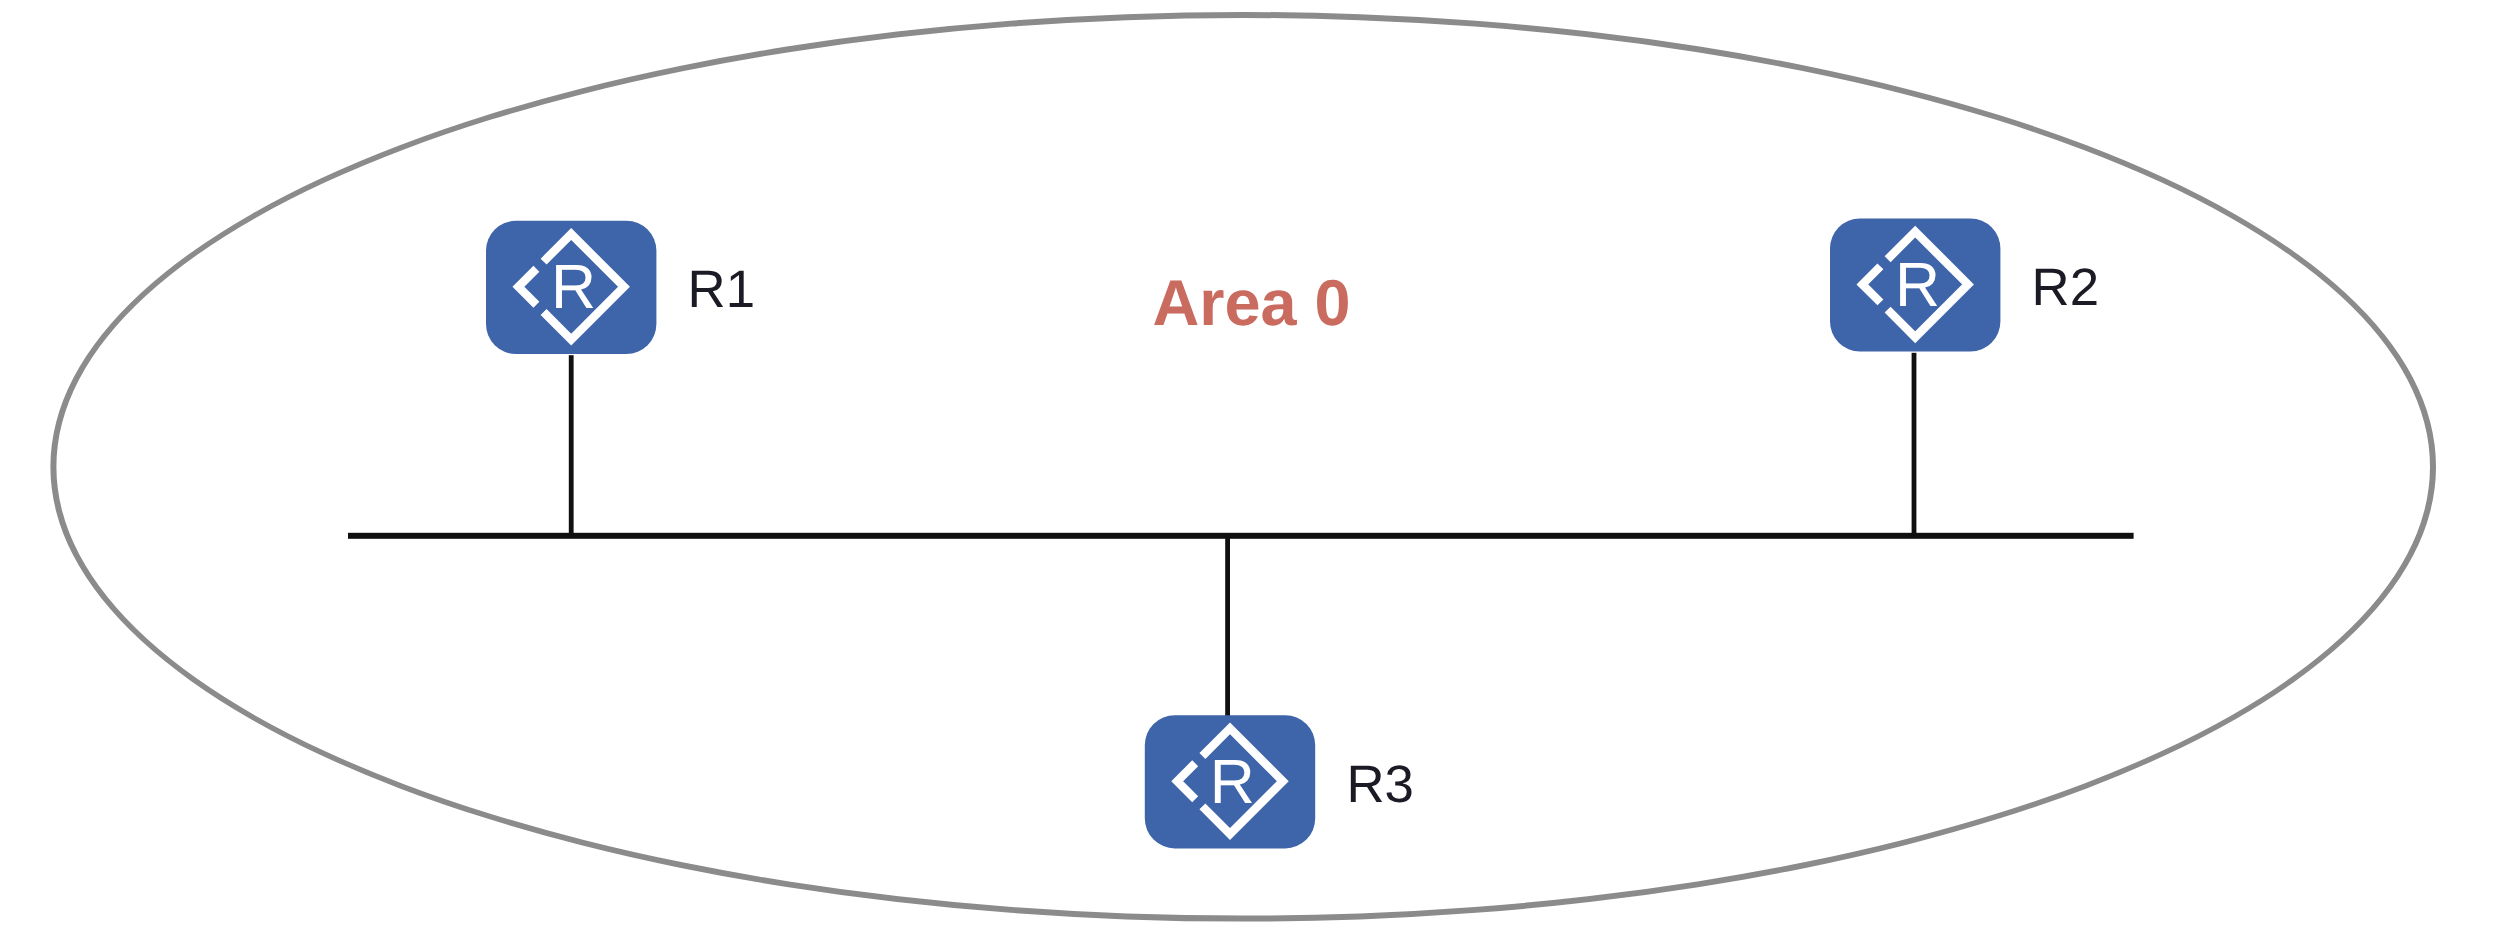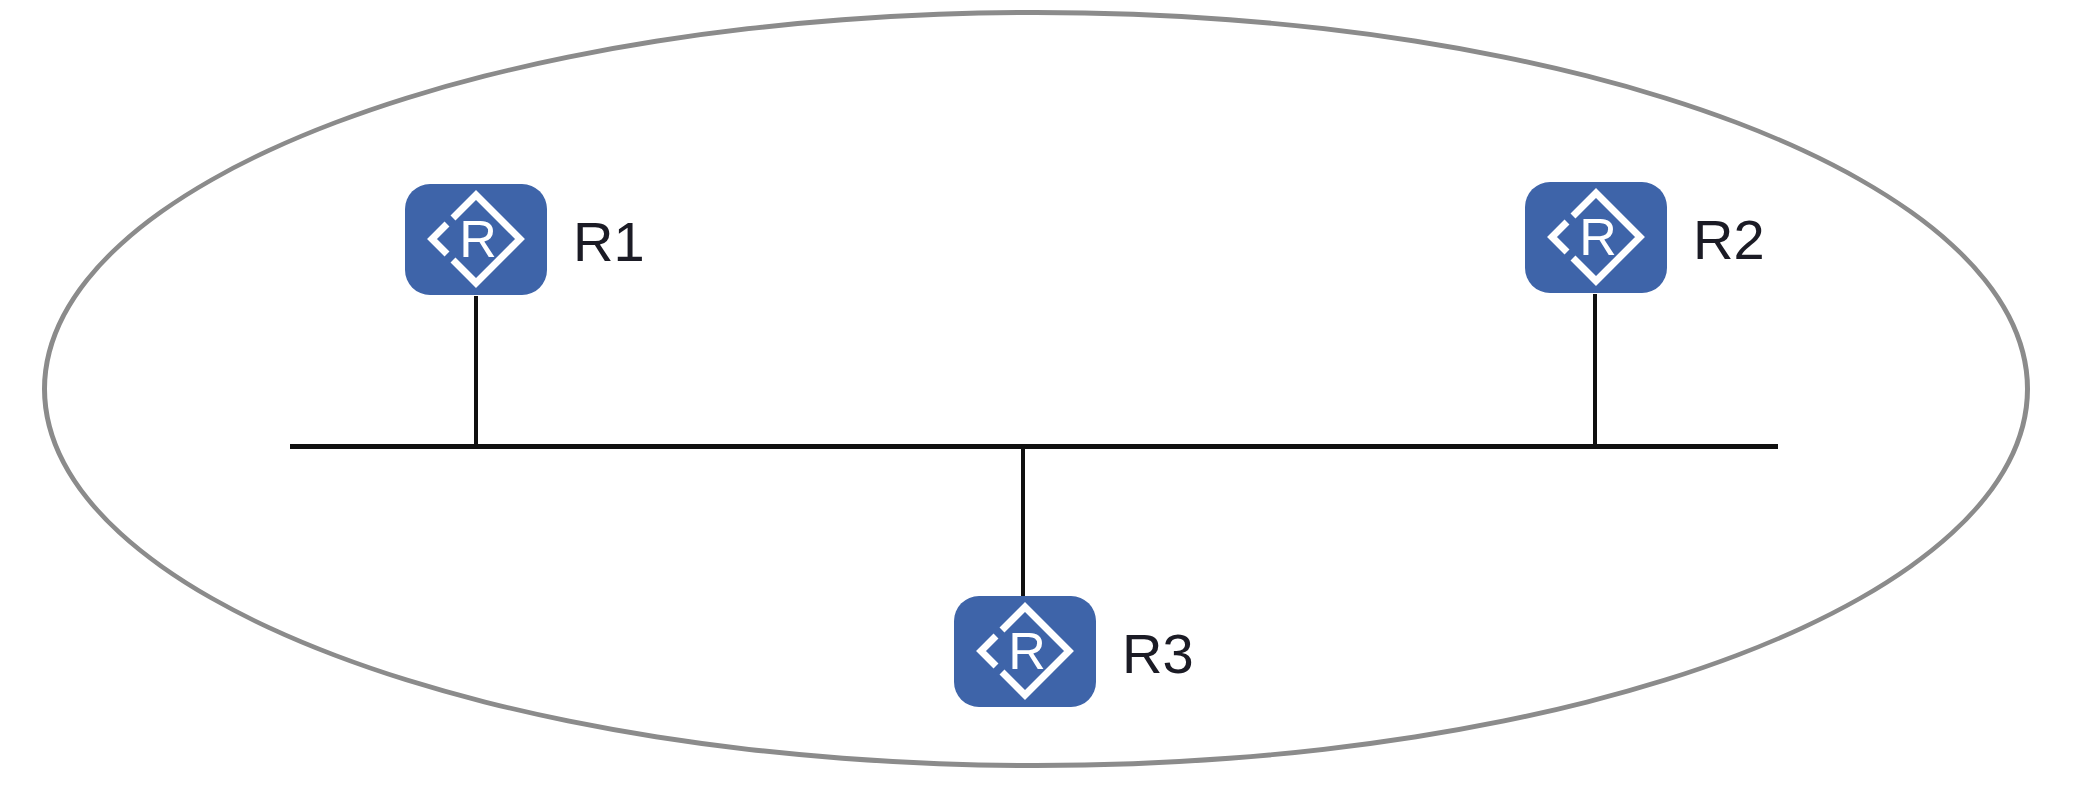--- a/index.html
+++ b/index.html
@@ -60,39 +60,40 @@
     position: absolute;
     display: flex;
     align-items: center;
     gap: 24px;
   }
   .node-r1 { left: 403px; top: 182px; }
   .node-r2 { left: 1523px; top: 180px; }
   .node-r3 { left: 952px; top: 594px; }
   .router-icon { display: block; flex: 0 0 auto; }
   .router-label {
-    font-size: 56px;
+    font-size: 44px;
     color: var(--node-label);
     white-space: nowrap;
     line-height: 1;
     transform: translateY(2px);
   }
   .glyph-text {
     font-family: "Liberation Sans", sans-serif;
     font-size: 52px;
     fill: #ffffff;
   }
 </style>
 </head>
 <body>
 
 <div class="canvas">
 
   <div class="area-ellipse"></div>
 
+  <div class="area-label">Area 0</div>
 
   <div class="bus-line"></div>
 
   <div class="drop-line drop-r1"></div>
   <div class="drop-line drop-r2"></div>
   <div class="drop-line drop-r3"></div>
 
   <div class="router-node node-r1">
     <svg class="router-icon" width="146" height="115" viewBox="0 0 146 115">
       <rect x="2" y="2" width="142" height="111" rx="25" fill="var(--router-fill)"></rect>

